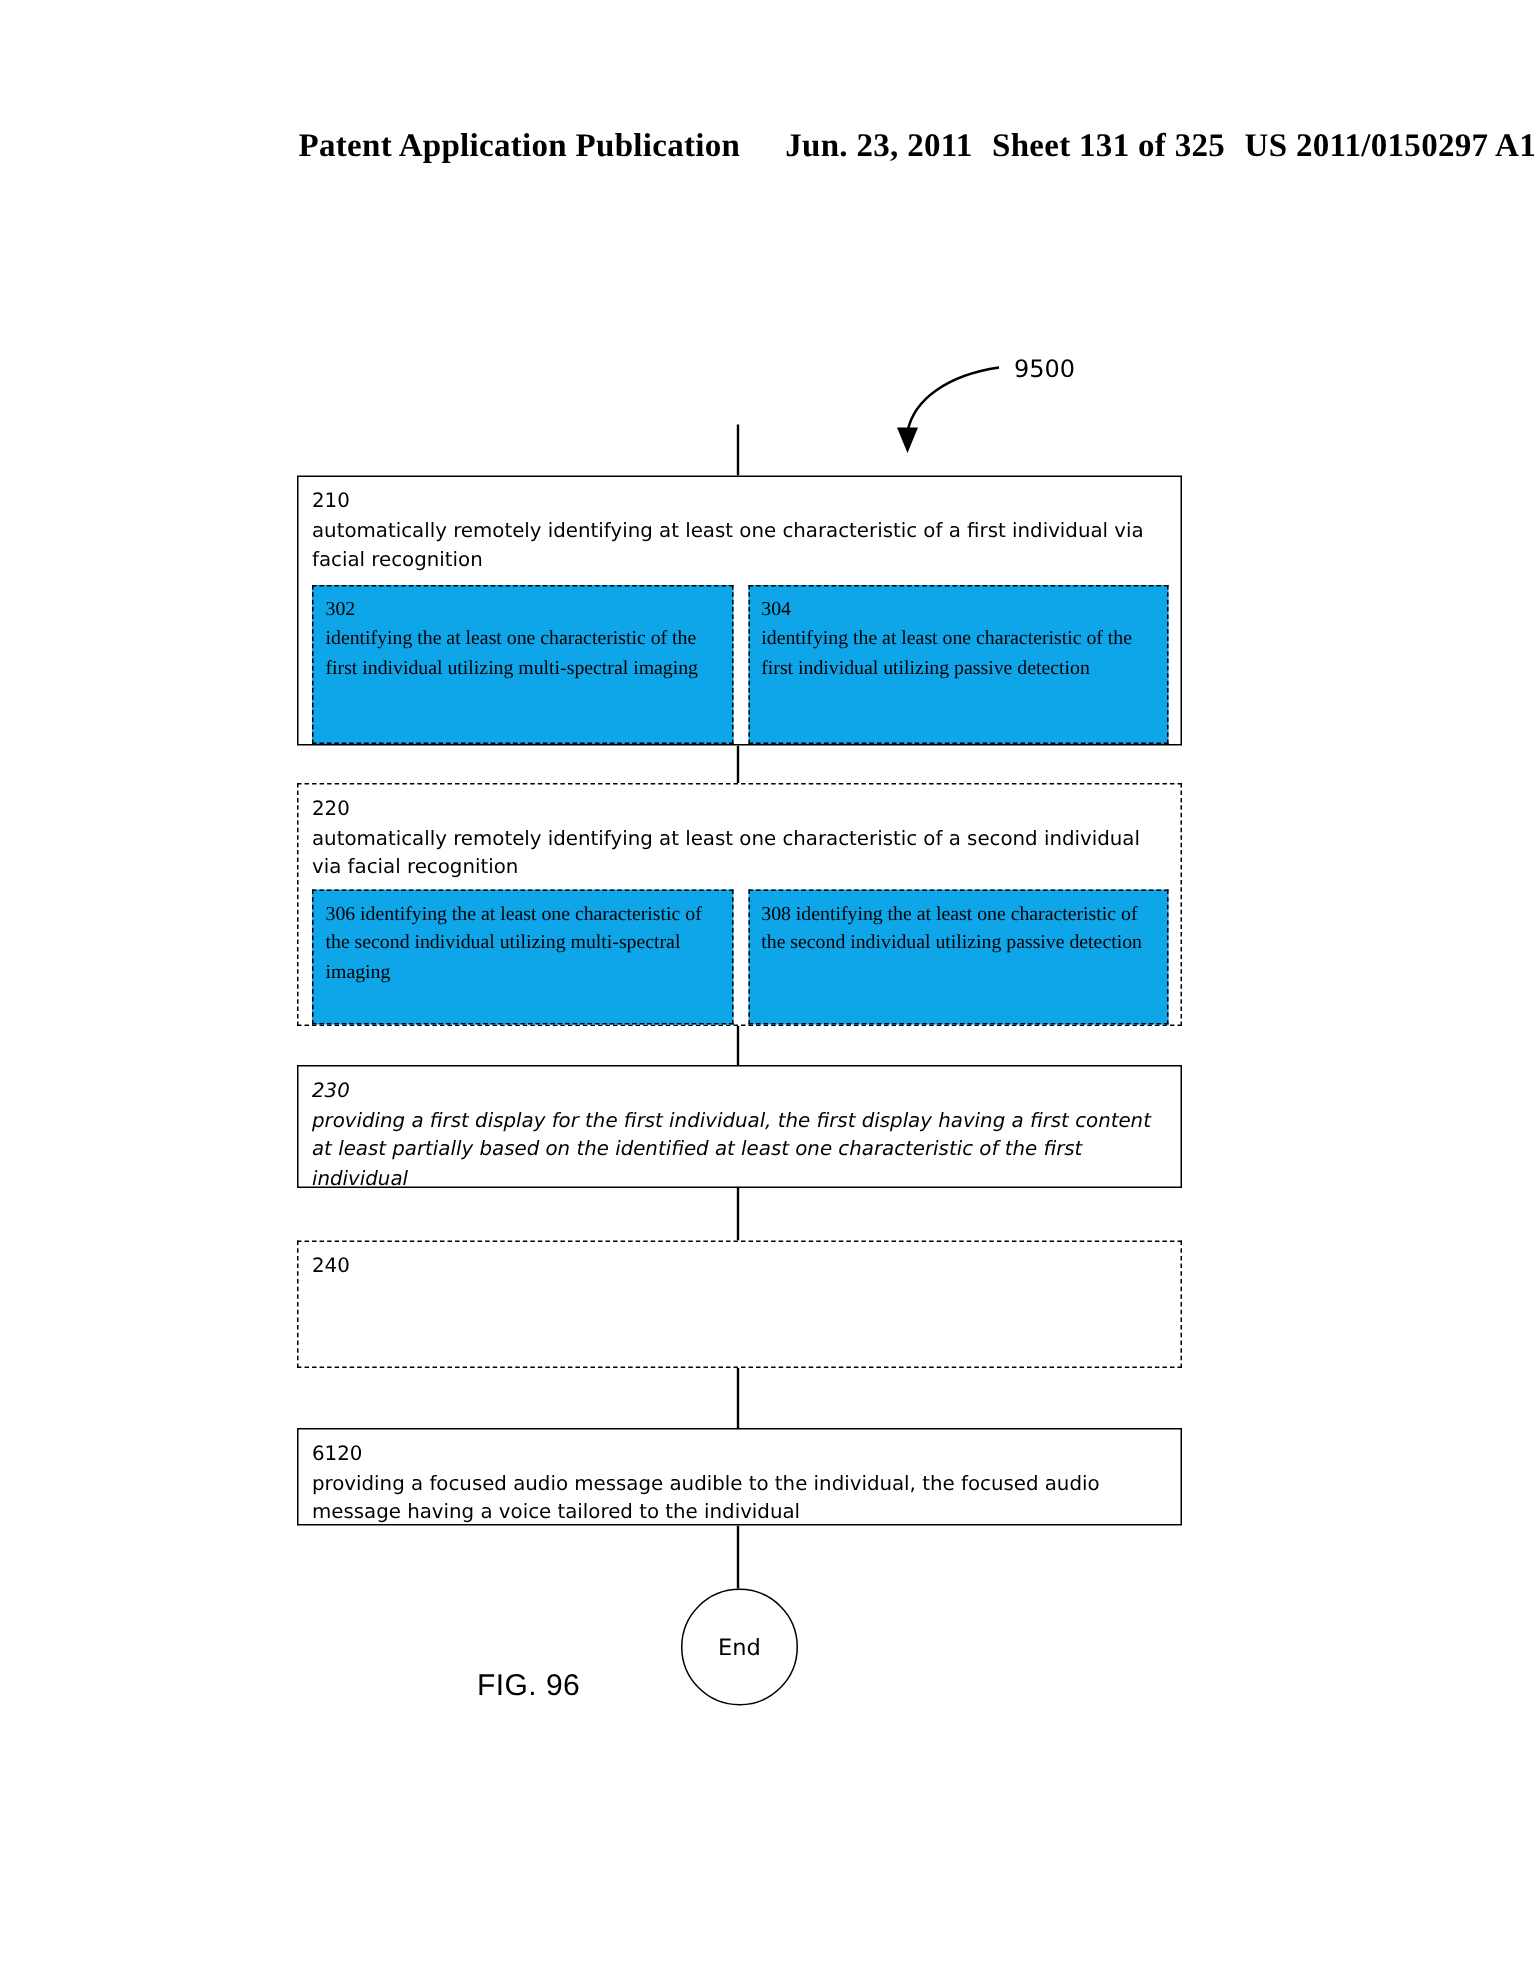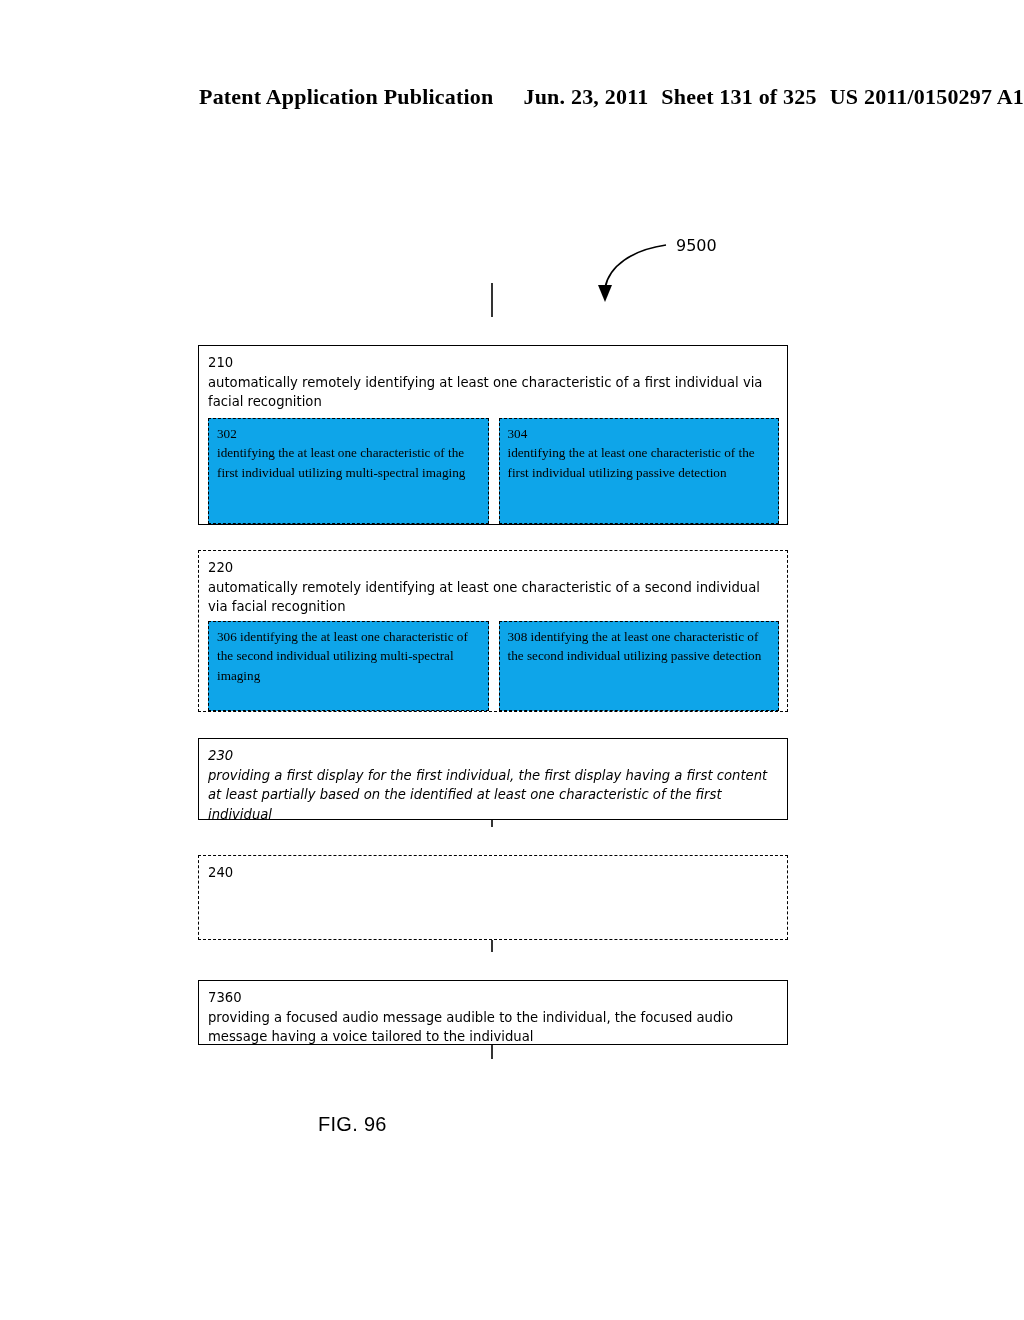--- a/index.html
+++ b/index.html
@@ -67,21 +67,20 @@
   #end-node   { left: 454px; top: 1059px; width: 76px; height: 76px; }
 
   
   .step {
     position: absolute;
     background: #fff;
     box-sizing: border-box;
     padding: 7px 8px 20px 9px;
     font-size: 13.2px;
     line-height: 19.6px;
-    margin-top: 28px;
   }
   .step.solid  { border: 1.5px solid #000; }
   .step.dashed { border: 1.5px dashed #000; }
 
   .step-num { display: block; }
   .step-text { display: block; }
 
   
   .substep-row {
     position: relative;
@@ -196,20 +195,23 @@
   <div class="step solid" id="box-230">
     <span class="step-num">230</span>
     <span class="step-text">providing a first display for the first individual, the first display having a first content at least partially based on the identified at least one characteristic of the first individual</span>
   </div>
 
   <div class="step dashed" id="box-240">
     <span class="step-num">240</span>
   </div>
 
   <div class="step solid" id="box-9510">
-    <span class="step-num">7360</span>
+    <span class="step-num">6120</span>
     <span class="step-text">providing a focused audio message audible to the individual, the focused audio message having a voice tailored to the individual</span>
   </div>
 
+  <div class="terminator" id="end-node">
+    <span>End</span>
+  </div>
 
   <div id="fig-label">FIG. 96</div>
 
 </div>
 
 </body></html>

